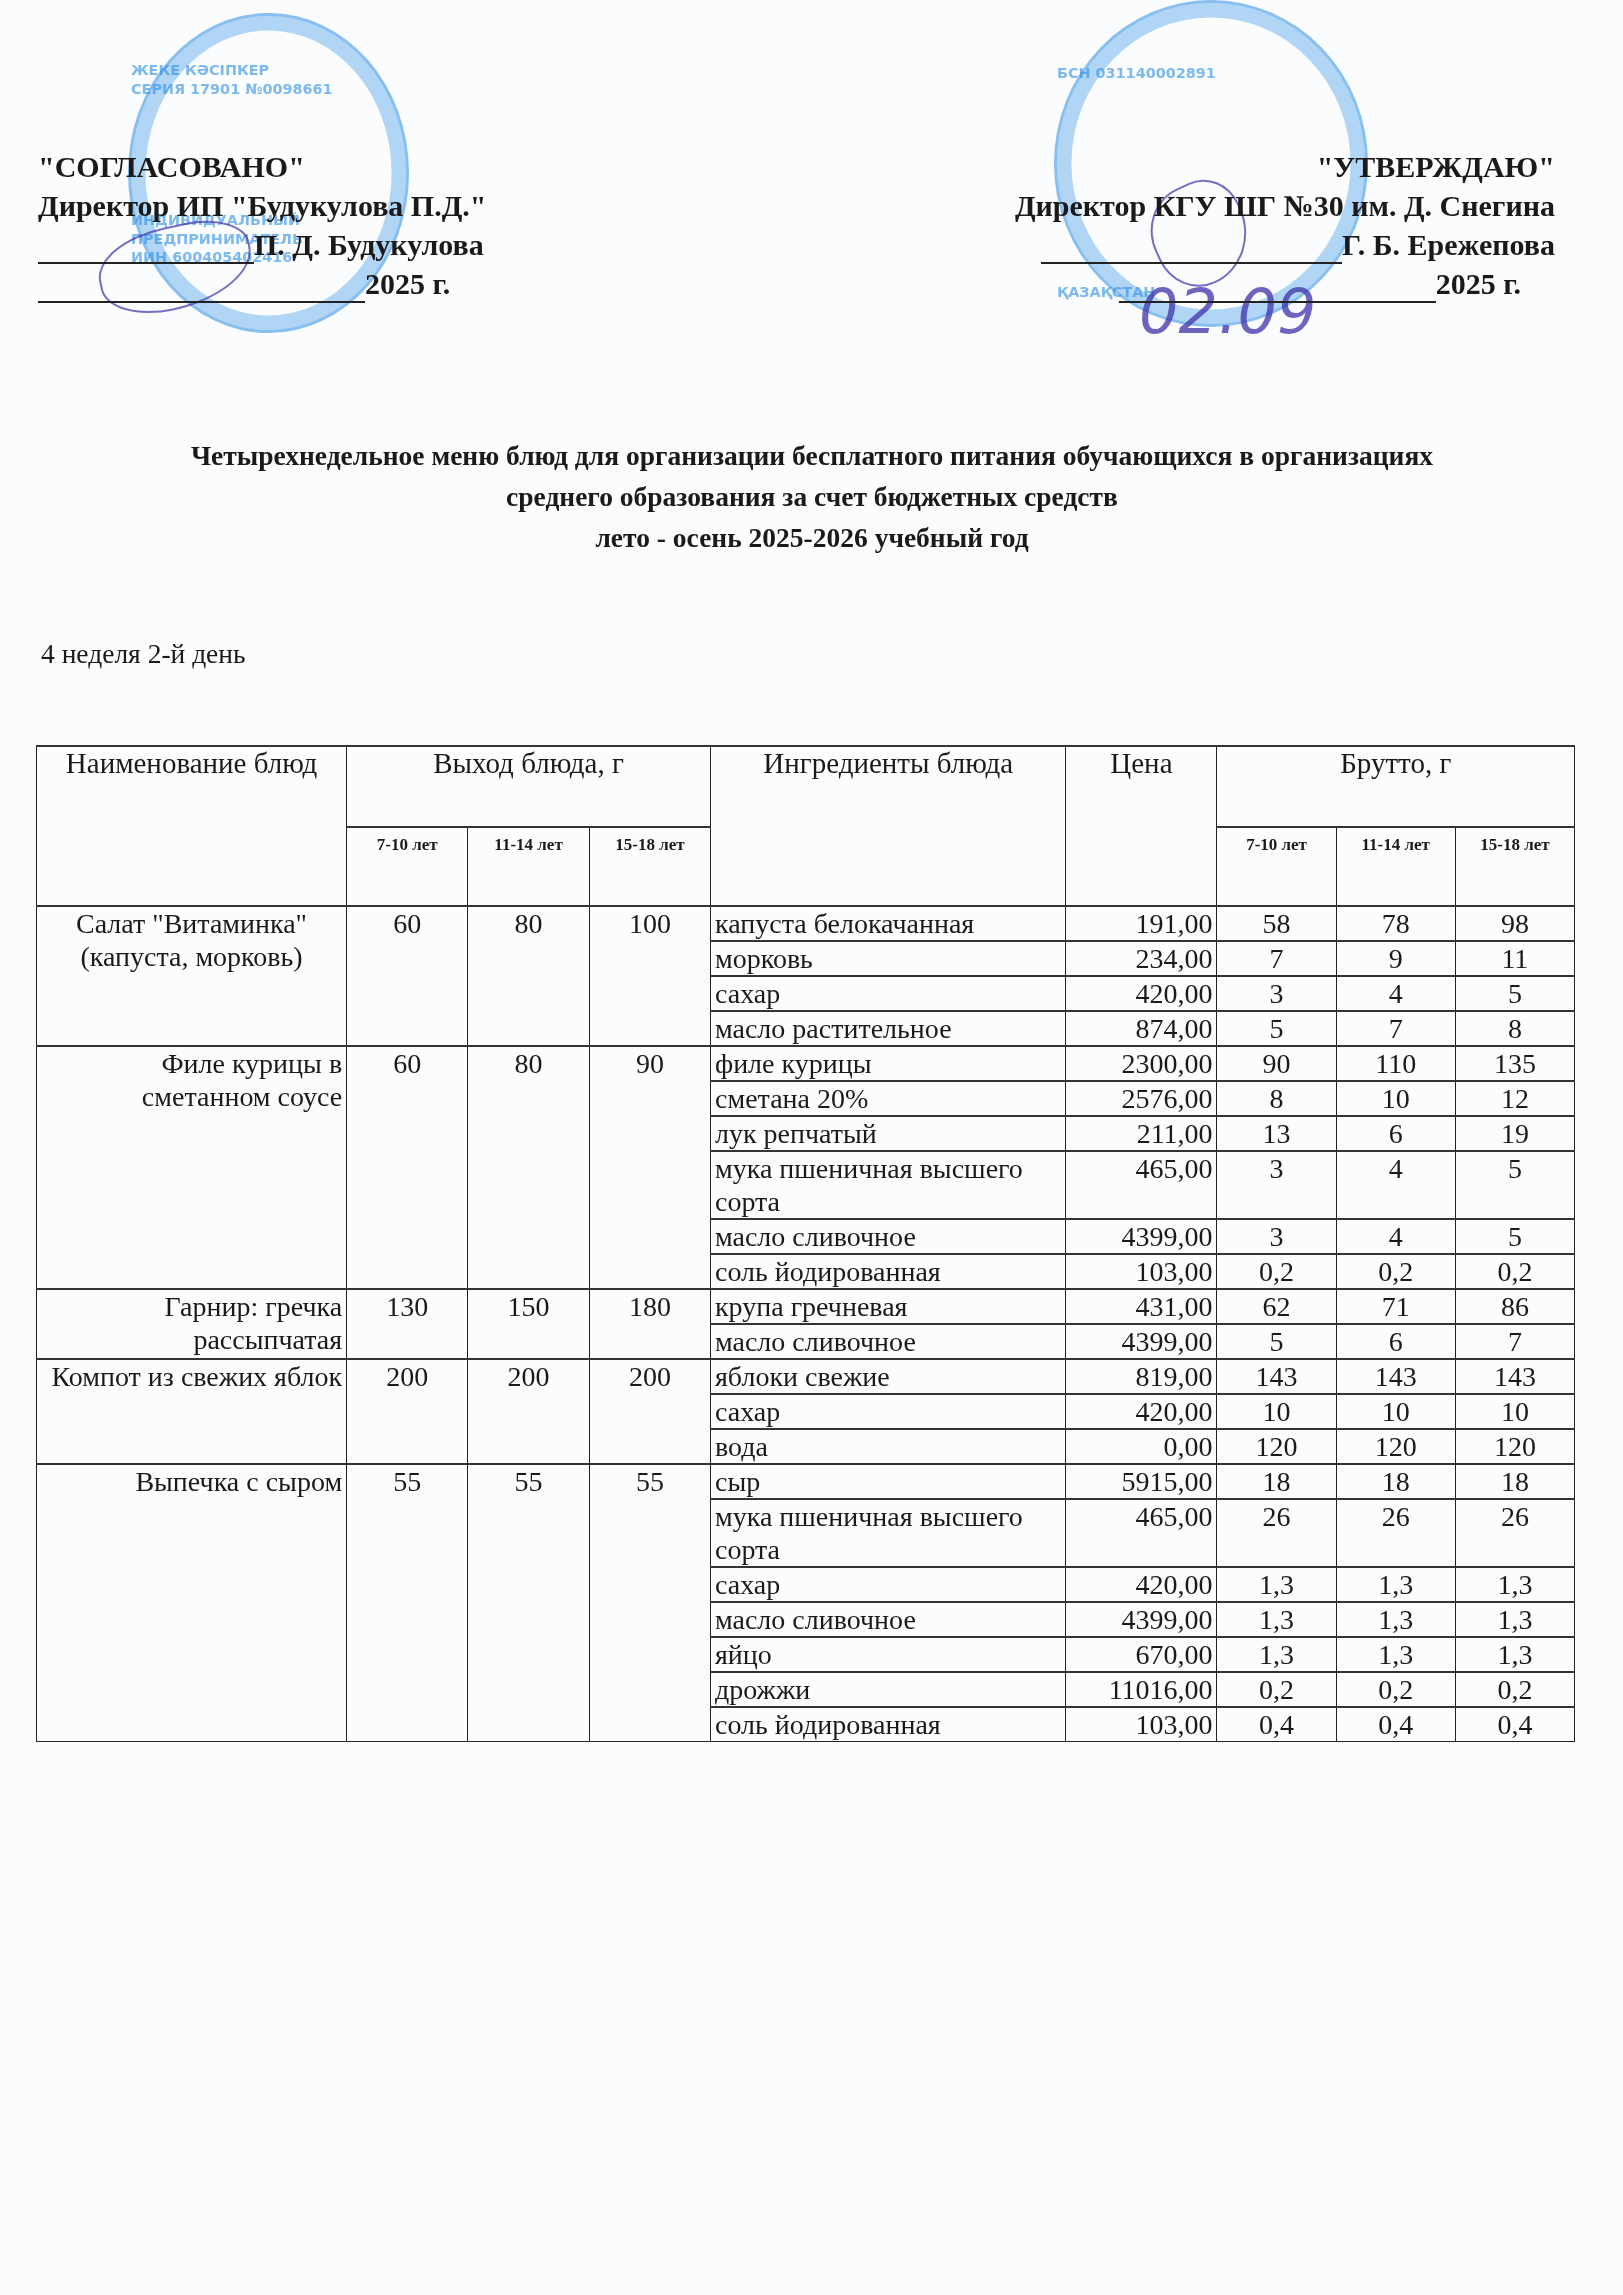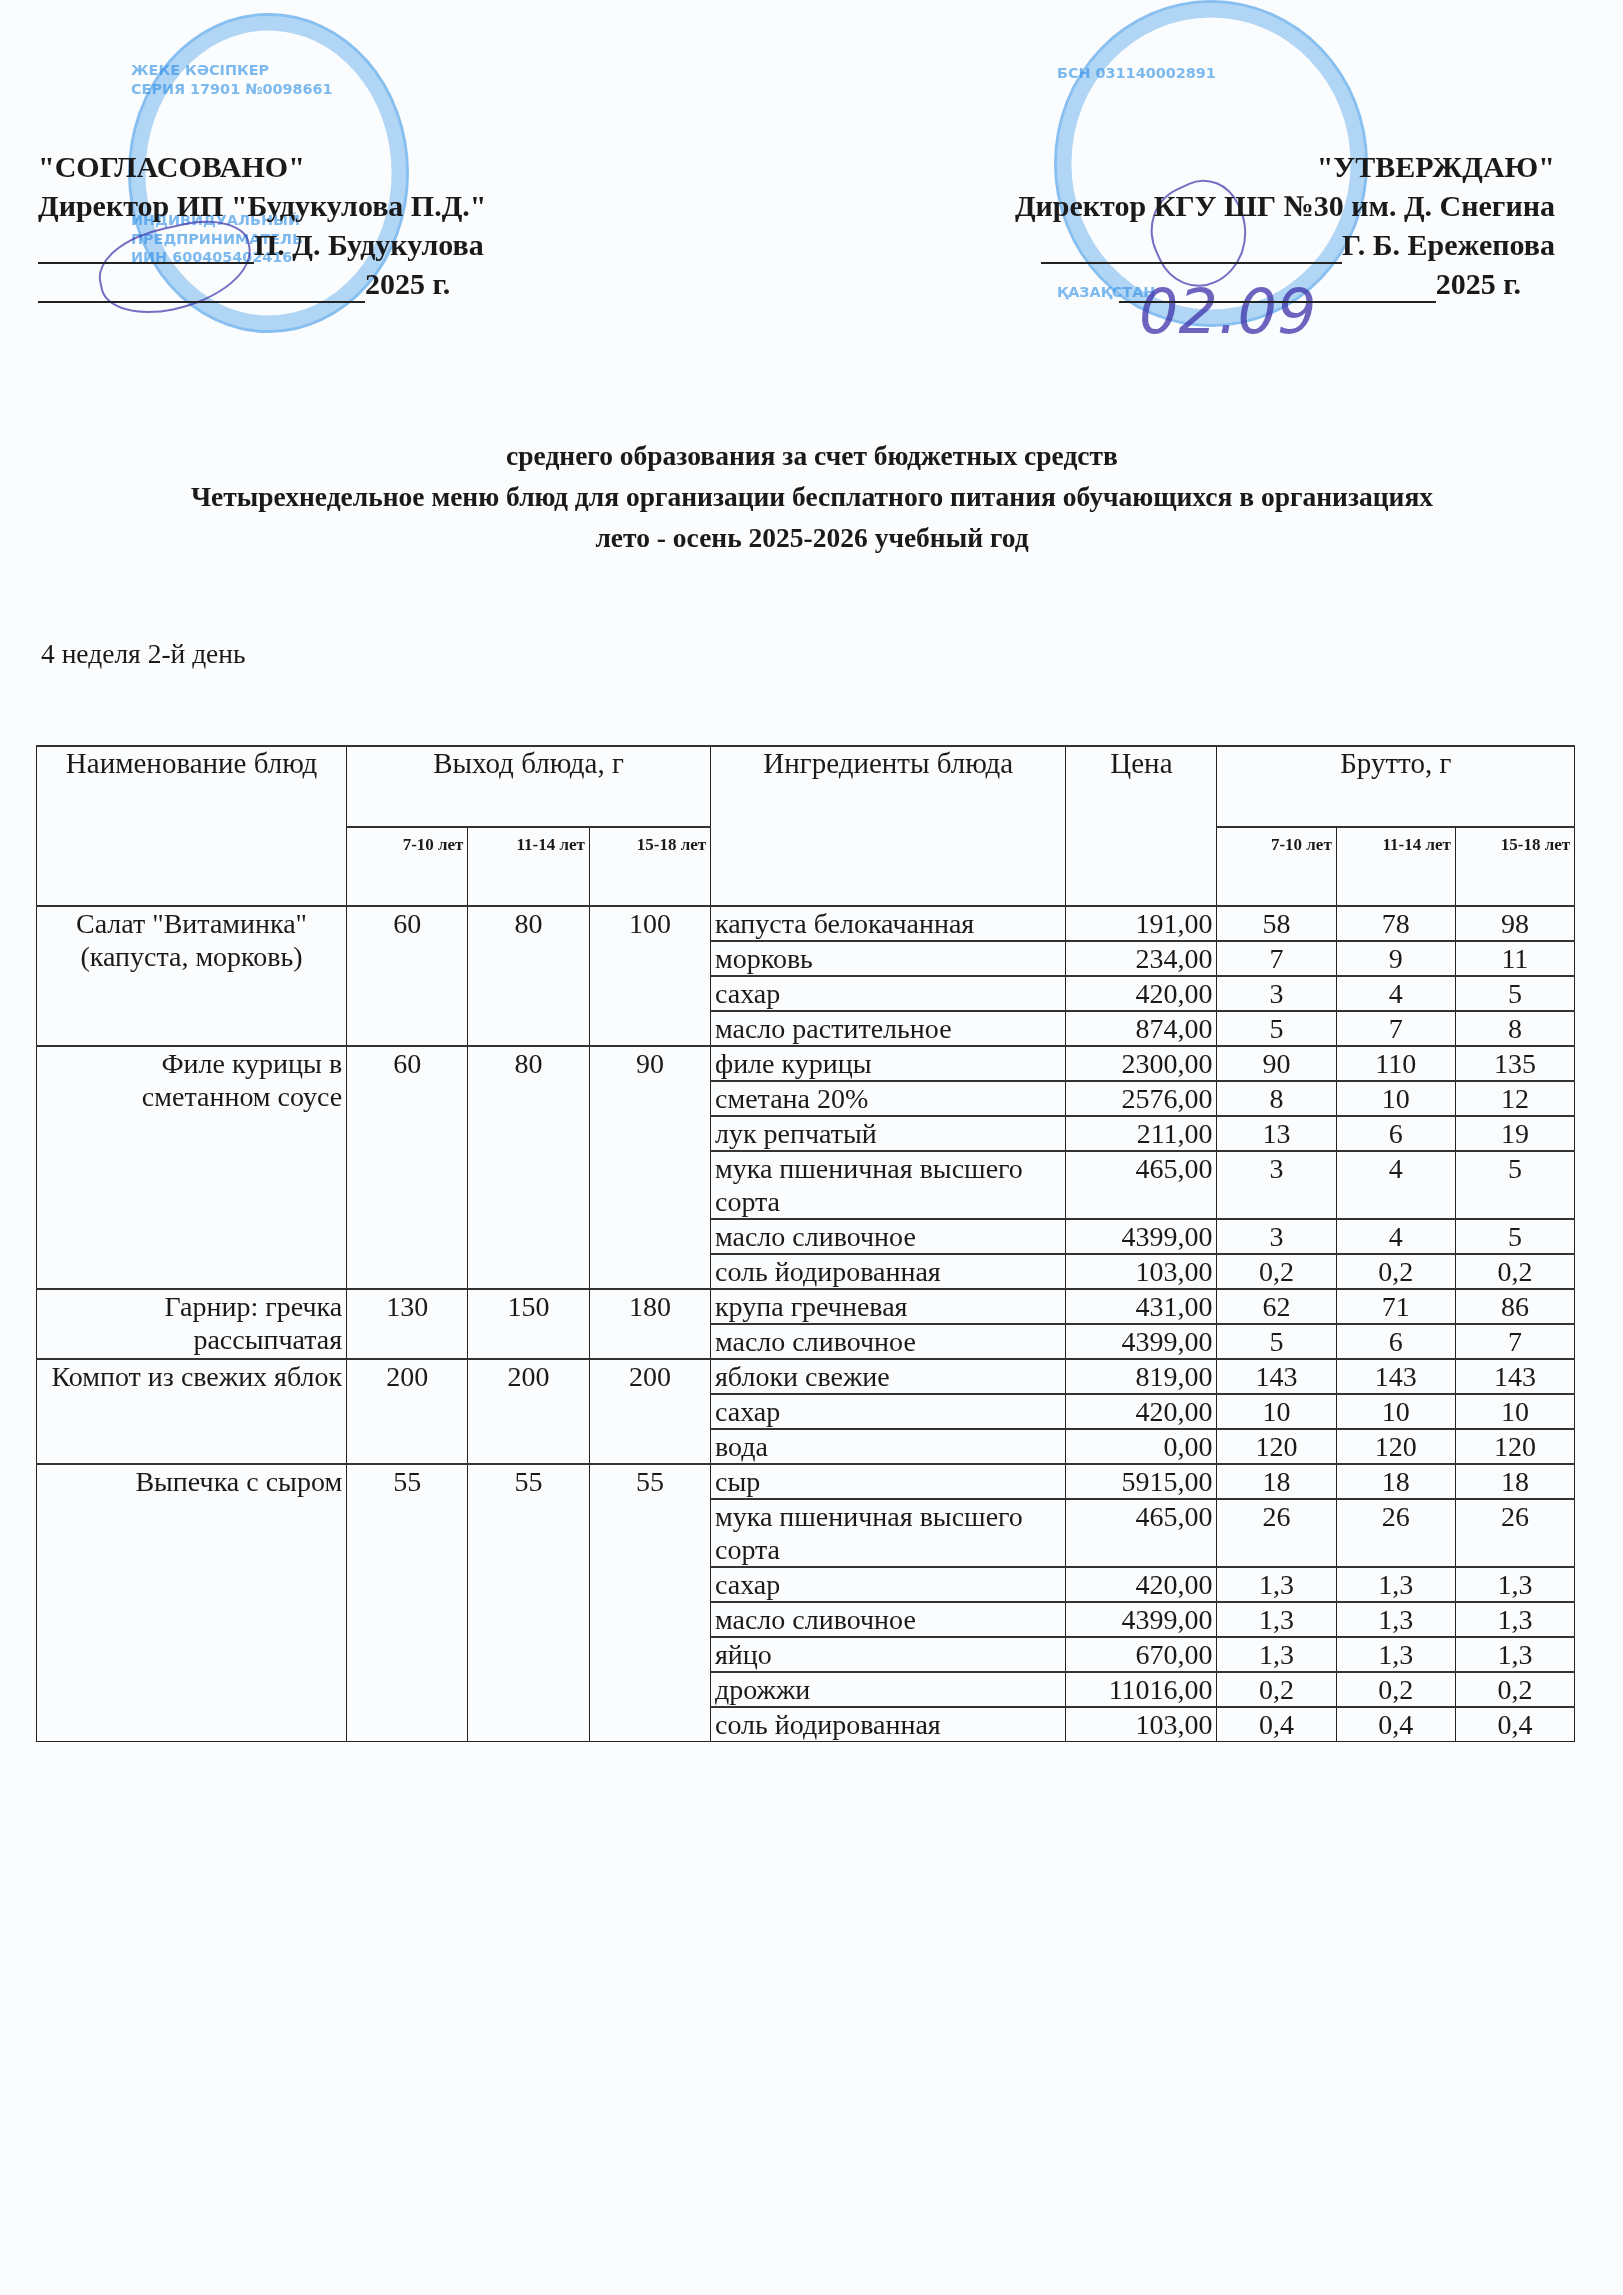--- a/index.html
+++ b/index.html
@@ -36,21 +36,21 @@
   }
   table.menu {
     position: absolute; left: 36px; top: 745px; width: 1539px;
     border-collapse: collapse; font-size: 28px;
   }
   table.menu td, table.menu th {
     border: 1.3px solid #222; padding: 0 3.9px; vertical-align: top; line-height: 33px;
   }
   table.menu tr > * { border-top: 2.6px solid #333; }
   th.h-main { font-weight: normal; font-size: 29px; text-align: center; vertical-align: middle; }
-  th.h-sub { font-weight: bold; font-size: 17px; text-align: right; vertical-align: middle; height: 77px; border-radius: 31px; }
+  th.h-sub { font-weight: bold; font-size: 17px; text-align: center; vertical-align: middle; height: 77px; border-radius: 31px; }
   td.dish { text-align: right; }
   td.dish.center { text-align: center; }
   td.num { text-align: center; }
   td.price { text-align: right; }
   td.mid { vertical-align: middle; }
   .c-dish { width: 281px; } .c-y { width: 110px; } .c-ing { width: 322px; }
   .c-price { width: 137px; } .c-b { width: 108px; }
 </style>
 </head>
 <body>
@@ -79,22 +79,22 @@
 </div>
 
 <div class="approval approval-right">
   <div class="line">"УТВЕРЖДАЮ"</div>
   <div class="line">Директор КГУ ШГ №30 им. Д. Снегина</div>
   <div class="line"><span class="uline" style="width:301px"></span><span>Г. Б. Ережепова</span></div>
   <div class="line" style="padding-right:34px"><span class="uline" style="width:317px"></span><span>2025 г.</span></div>
 </div>
 
 <div class="doc-title">
+  <div>Четырехнедельное меню блюд для организации бесплатного питания обучающихся в организациях</div>
   <div>среднего образования за счет бюджетных средств</div>
-  <div>Четырехнедельное меню блюд для организации бесплатного питания обучающихся в организациях</div>
   <div>лето - осень 2025-2026 учебный год</div>
 </div>
 
 <div class="day-label">4 неделя 2-й день</div>
 
 <table class="menu">
   <colgroup>
     <col class="c-dish">
       <col class="c-y">
       <col class="c-y">

